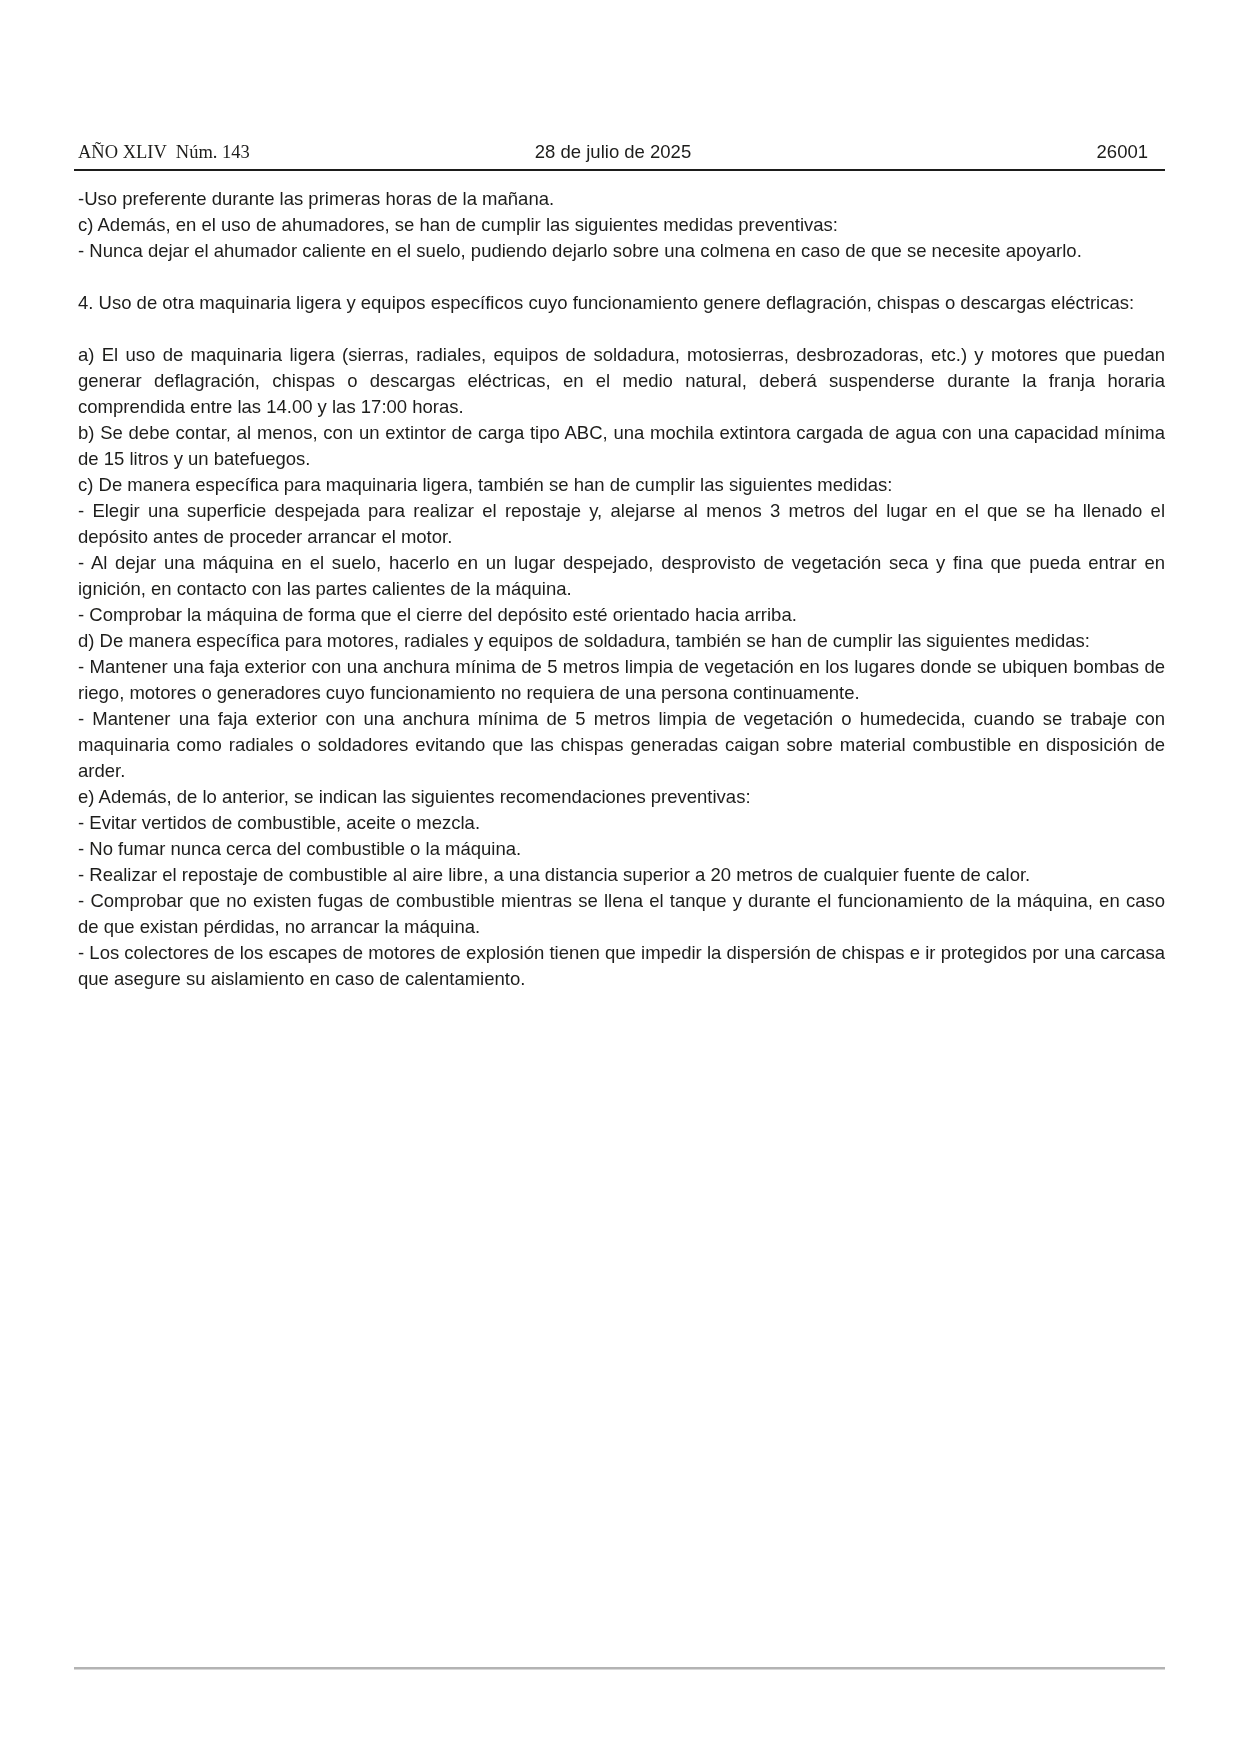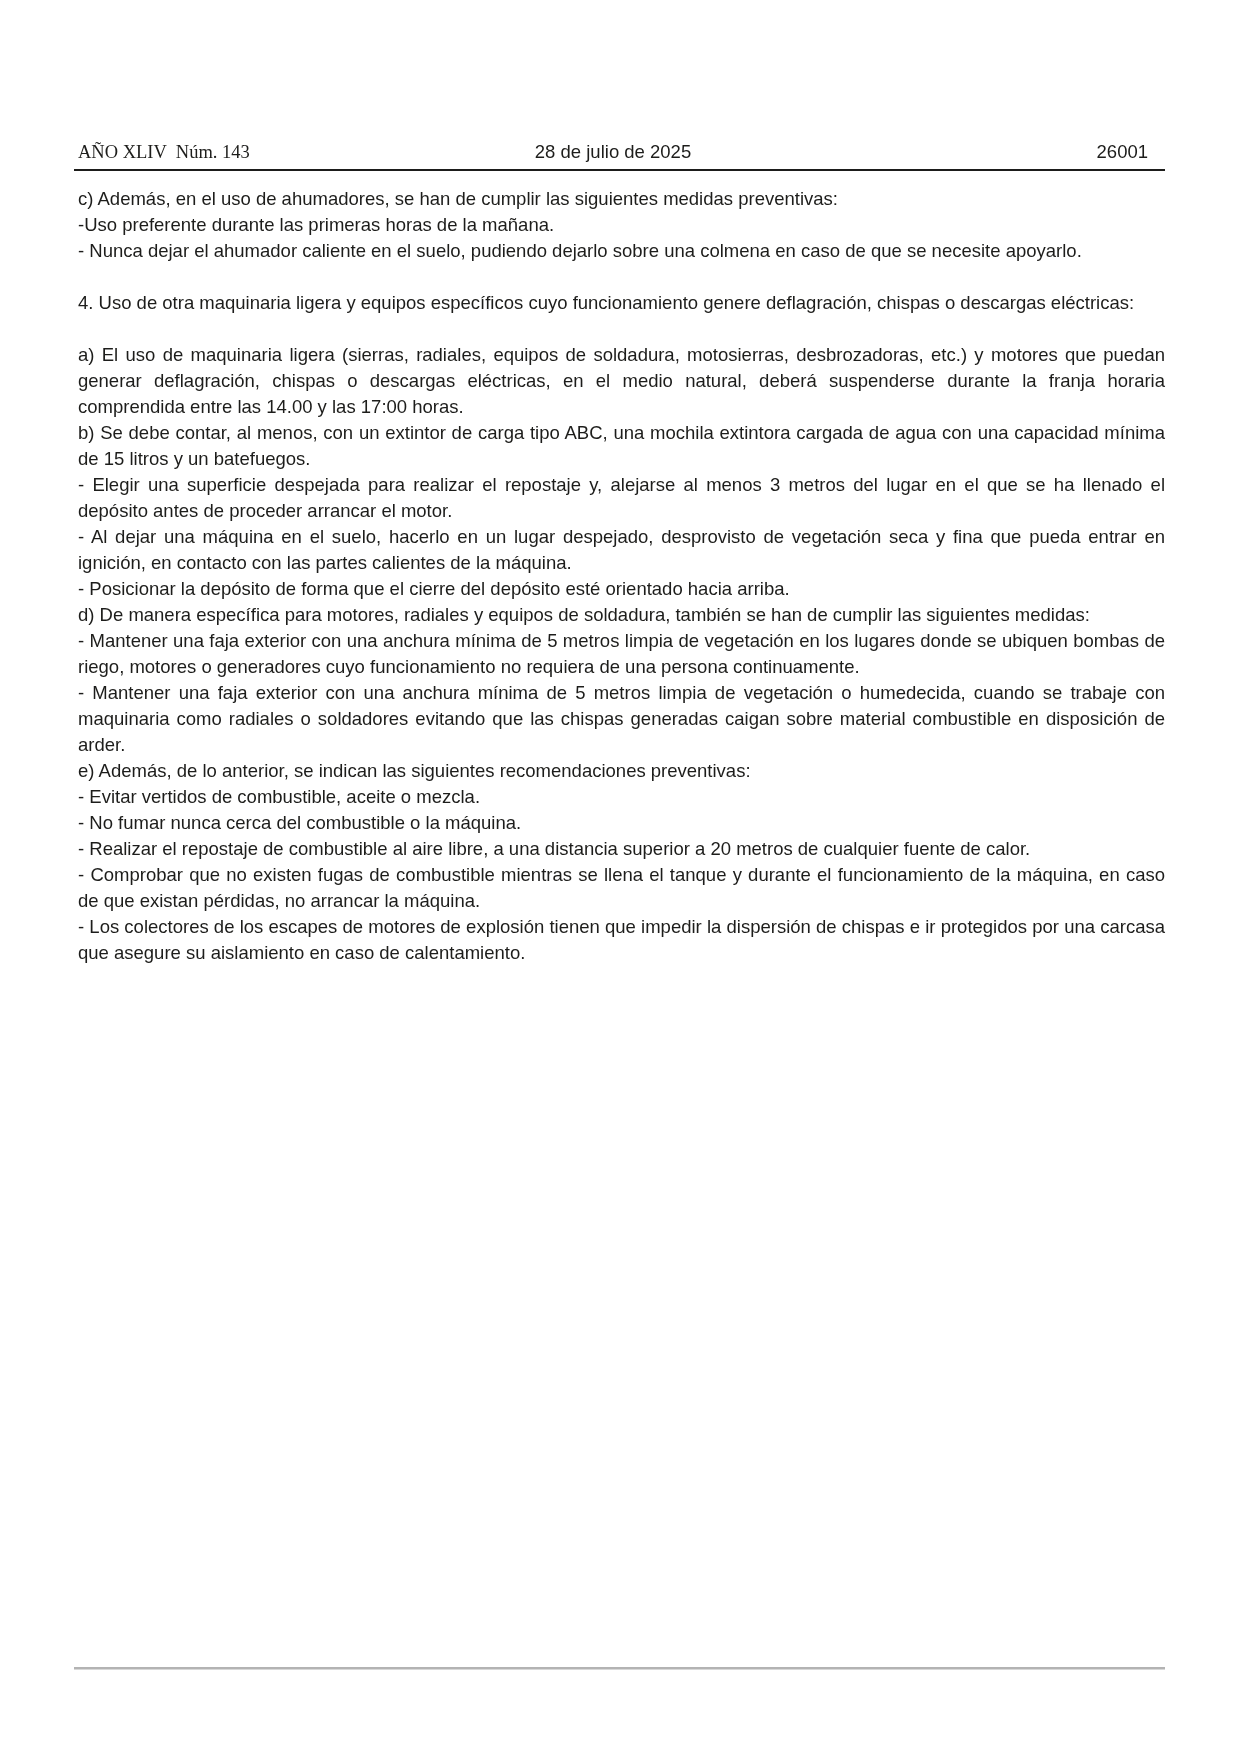--- a/index.html
+++ b/index.html
@@ -61,31 +61,32 @@
 
   <div class="page-header">
     <span class="cell-left">AÑO XLIV  Núm. 143</span>
     <span class="cell-center">28 de julio de 2025</span>
     <span class="cell-right">26001</span>
   </div>
 
   <div class="rule-top"></div>
 
   <div class="content">
+      <p class="para">-Uso preferente durante las primeras horas de la mañana.</p>
       <p class="para">c) Además, en el uso de ahumadores, se han de cumplir las siguientes medidas preventivas:</p>
-      <p class="para">-Uso preferente durante las primeras horas de la mañana.</p>
       <p class="para">- Nunca dejar el ahumador caliente en el suelo, pudiendo dejarlo sobre una colmena en caso de que se necesite apoyarlo.</p>
       <p class="para blank"></p>
       <p class="para">4. Uso de otra maquinaria ligera y equipos específicos cuyo funcionamiento genere deflagración, chispas o descargas eléctricas:</p>
       <p class="para blank"></p>
       <p class="para">a) El uso de maquinaria ligera (sierras, radiales, equipos de soldadura, motosierras, desbrozadoras, etc.) y motores que puedan generar deflagración, chispas o descargas eléctricas, en el medio natural, deberá suspenderse durante la franja horaria comprendida entre las 14.00 y las 17:00 horas.</p>
       <p class="para">b) Se debe contar, al menos, con un extintor de carga tipo ABC, una mochila extintora cargada de agua con una capacidad mínima de 15 litros y un batefuegos.</p>
+      <p class="para">c) De manera específica para maquinaria ligera, también se han de cumplir las siguientes medidas:</p>
       <p class="para">- Elegir una superficie despejada para realizar el repostaje y, alejarse al menos 3 metros del lugar en el que se ha llenado el depósito antes de proceder arrancar el motor.</p>
       <p class="para">- Al dejar una máquina en el suelo, hacerlo en un lugar despejado, desprovisto de vegetación seca y fina que pueda entrar en ignición, en contacto con las partes calientes de la máquina.</p>
-      <p class="para">- Posicionar la depósito de forma que el cierre del depósito esté orientado hacia arriba.</p>
+      <p class="para">- Comprobar la máquina de forma que el cierre del depósito esté orientado hacia arriba.</p>
       <p class="para">d) De manera específica para motores, radiales y equipos de soldadura, también se han de cumplir las siguientes medidas:</p>
       <p class="para">- Mantener una faja exterior con una anchura mínima de 5 metros limpia de vegetación en los lugares donde se ubiquen bombas de riego, motores o generadores cuyo funcionamiento no requiera de una persona continuamente.</p>
       <p class="para">- Mantener una faja exterior con una anchura mínima de 5 metros limpia de vegetación o humedecida, cuando se trabaje con maquinaria como radiales o soldadores evitando que las chispas generadas caigan sobre material combustible en disposición de arder.</p>
       <p class="para">e) Además, de lo anterior, se indican las siguientes recomendaciones preventivas:</p>
       <p class="para">- Evitar vertidos de combustible, aceite o mezcla.</p>
       <p class="para">- No fumar nunca cerca del combustible o la máquina.</p>
       <p class="para">- Realizar el repostaje de combustible al aire libre, a una distancia superior a 20 metros de cualquier fuente de calor.</p>
       <p class="para">- Comprobar que no existen fugas de combustible mientras se llena el tanque y durante el funcionamiento de la máquina, en caso de que existan pérdidas, no arrancar la máquina.</p>
       <p class="para">- Los colectores de los escapes de motores de explosión tienen que impedir la dispersión de chispas e ir protegidos por una carcasa que asegure su aislamiento en caso de calentamiento.</p>
     </div>

